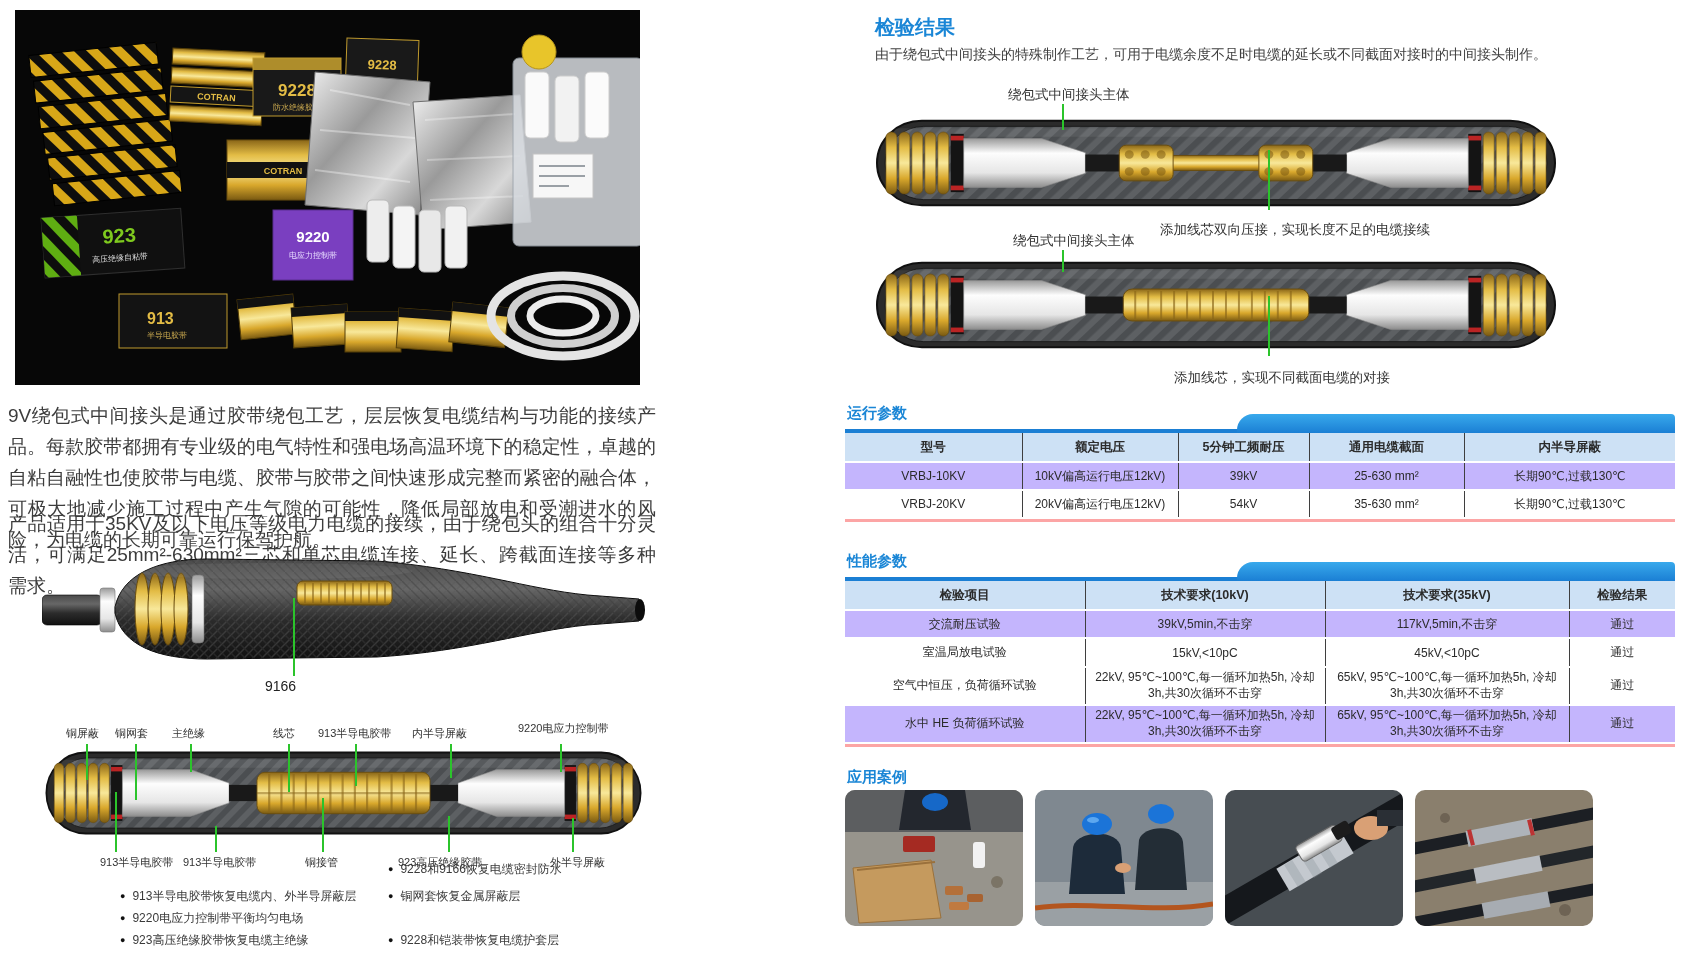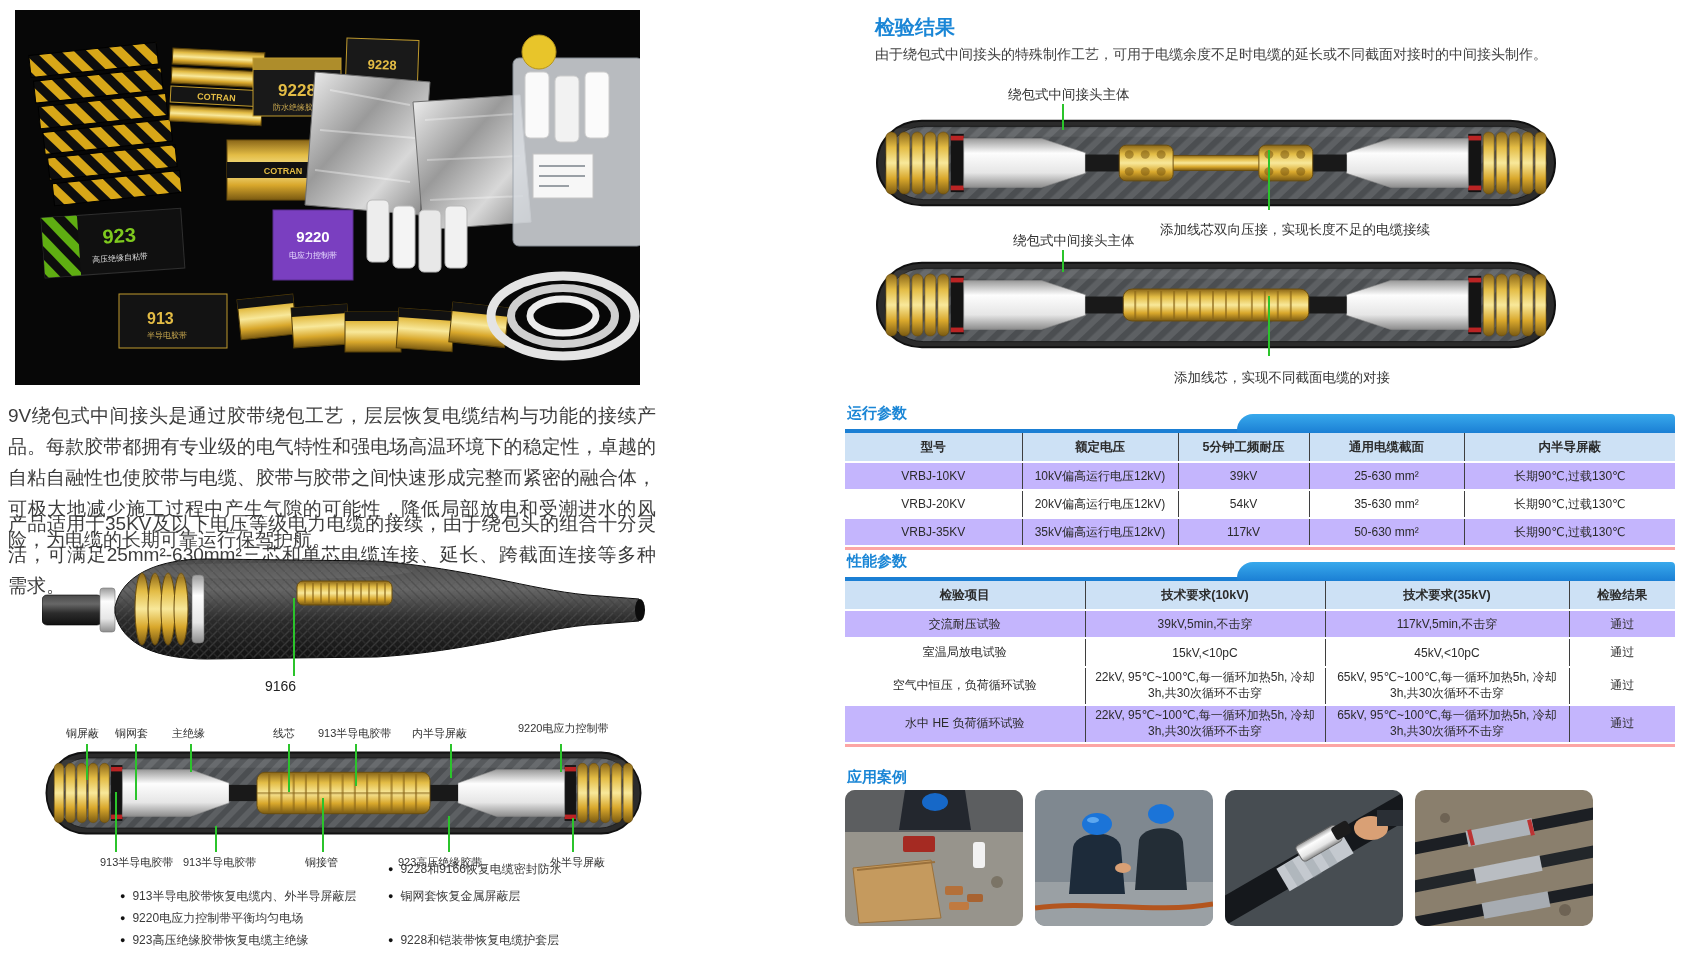--- a/index.html
+++ b/index.html
@@ -327,27 +327,20 @@
           <td>25-630 mm²</td>
           <td>长期90℃,过载130℃</td>
         </tr>
         <tr class="row-white h24">
           <td>VRBJ-20KV</td>
           <td>20kV偏高运行电压12kV)</td>
           <td>54kV</td>
           <td>35-630 mm²</td>
           <td>长期90℃,过载130℃</td>
         </tr>
-        <tr class="row-blue h24">
-          <td>VRBJ-35KV</td>
-          <td>35kV偏高运行电压12kV)</td>
-          <td>117kV</td>
-          <td>50-630 mm²</td>
-          <td>长期90℃,过载130℃</td>
-        </tr>
       </tbody>
     </table>
   </div>
 
   <div class="h-blue h-sec" style="left:847px;top:552px">性能参数</div>
   <div class="tabstrip" style="left:845px;top:562px"></div>
   <div class="table-wrap" style="left:845px;top:581px">
     <table class="params">
       <colgroup>
           <col style="width:240px">

